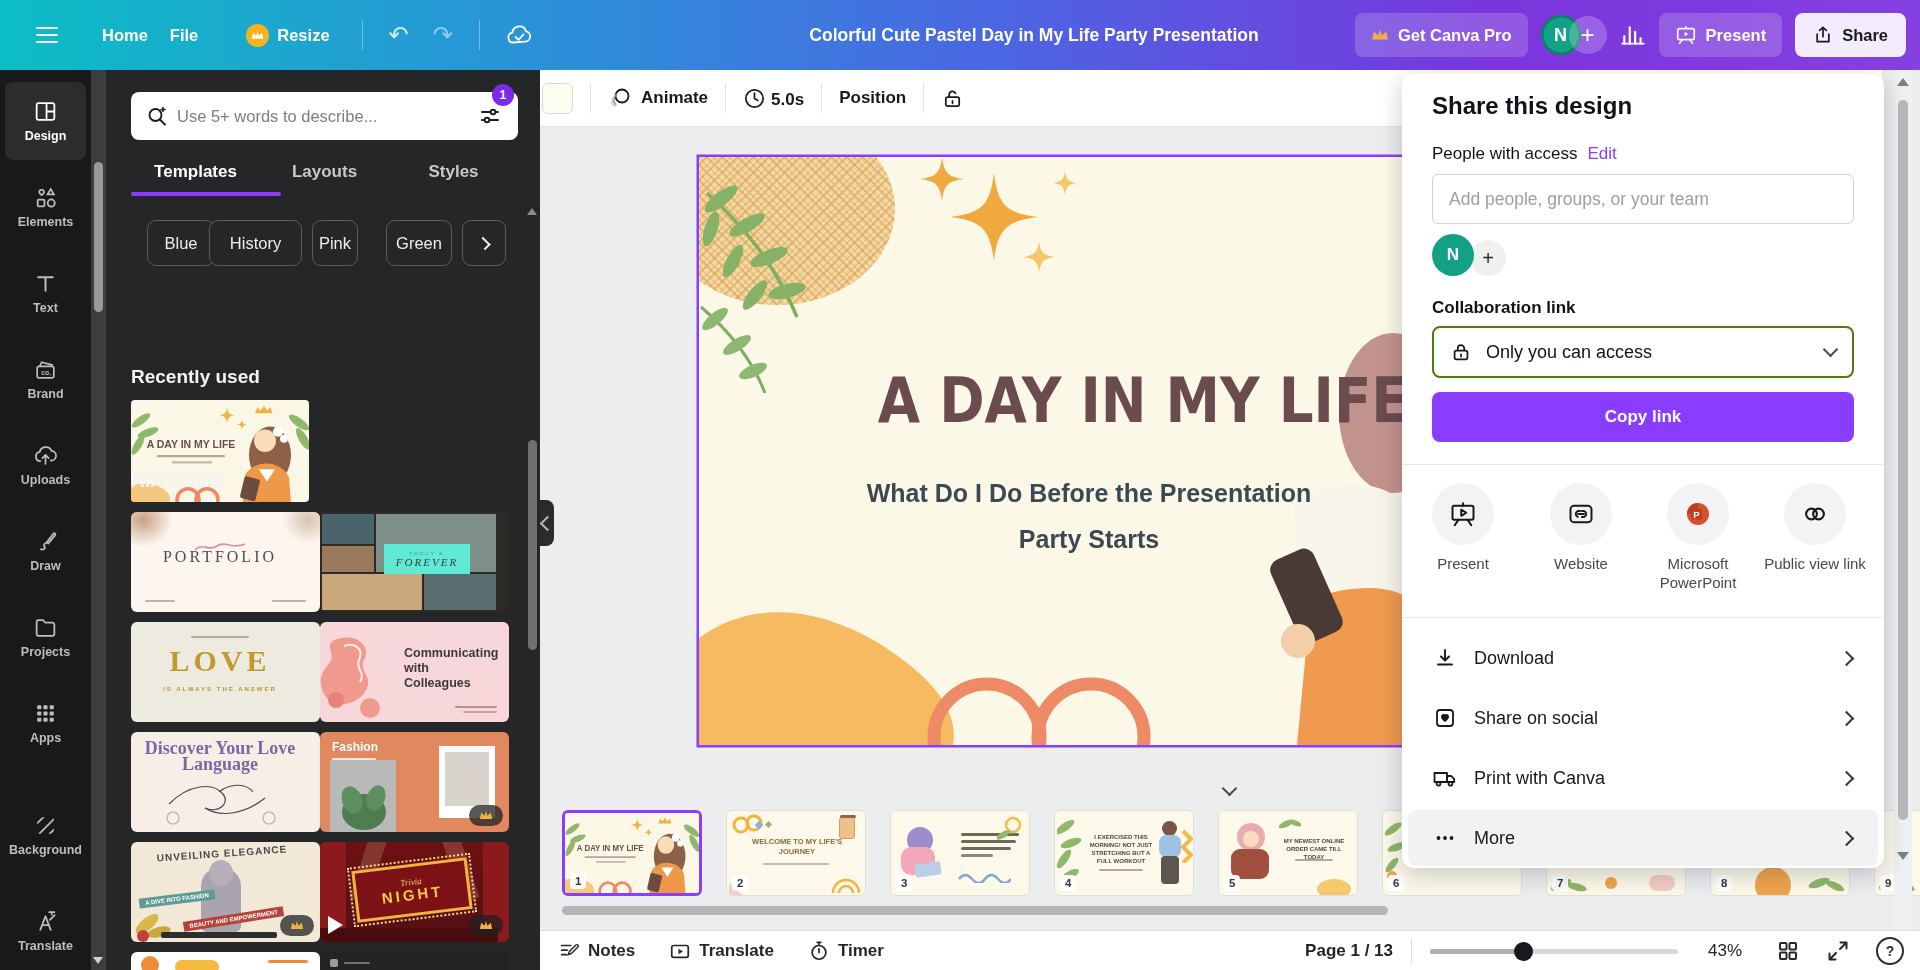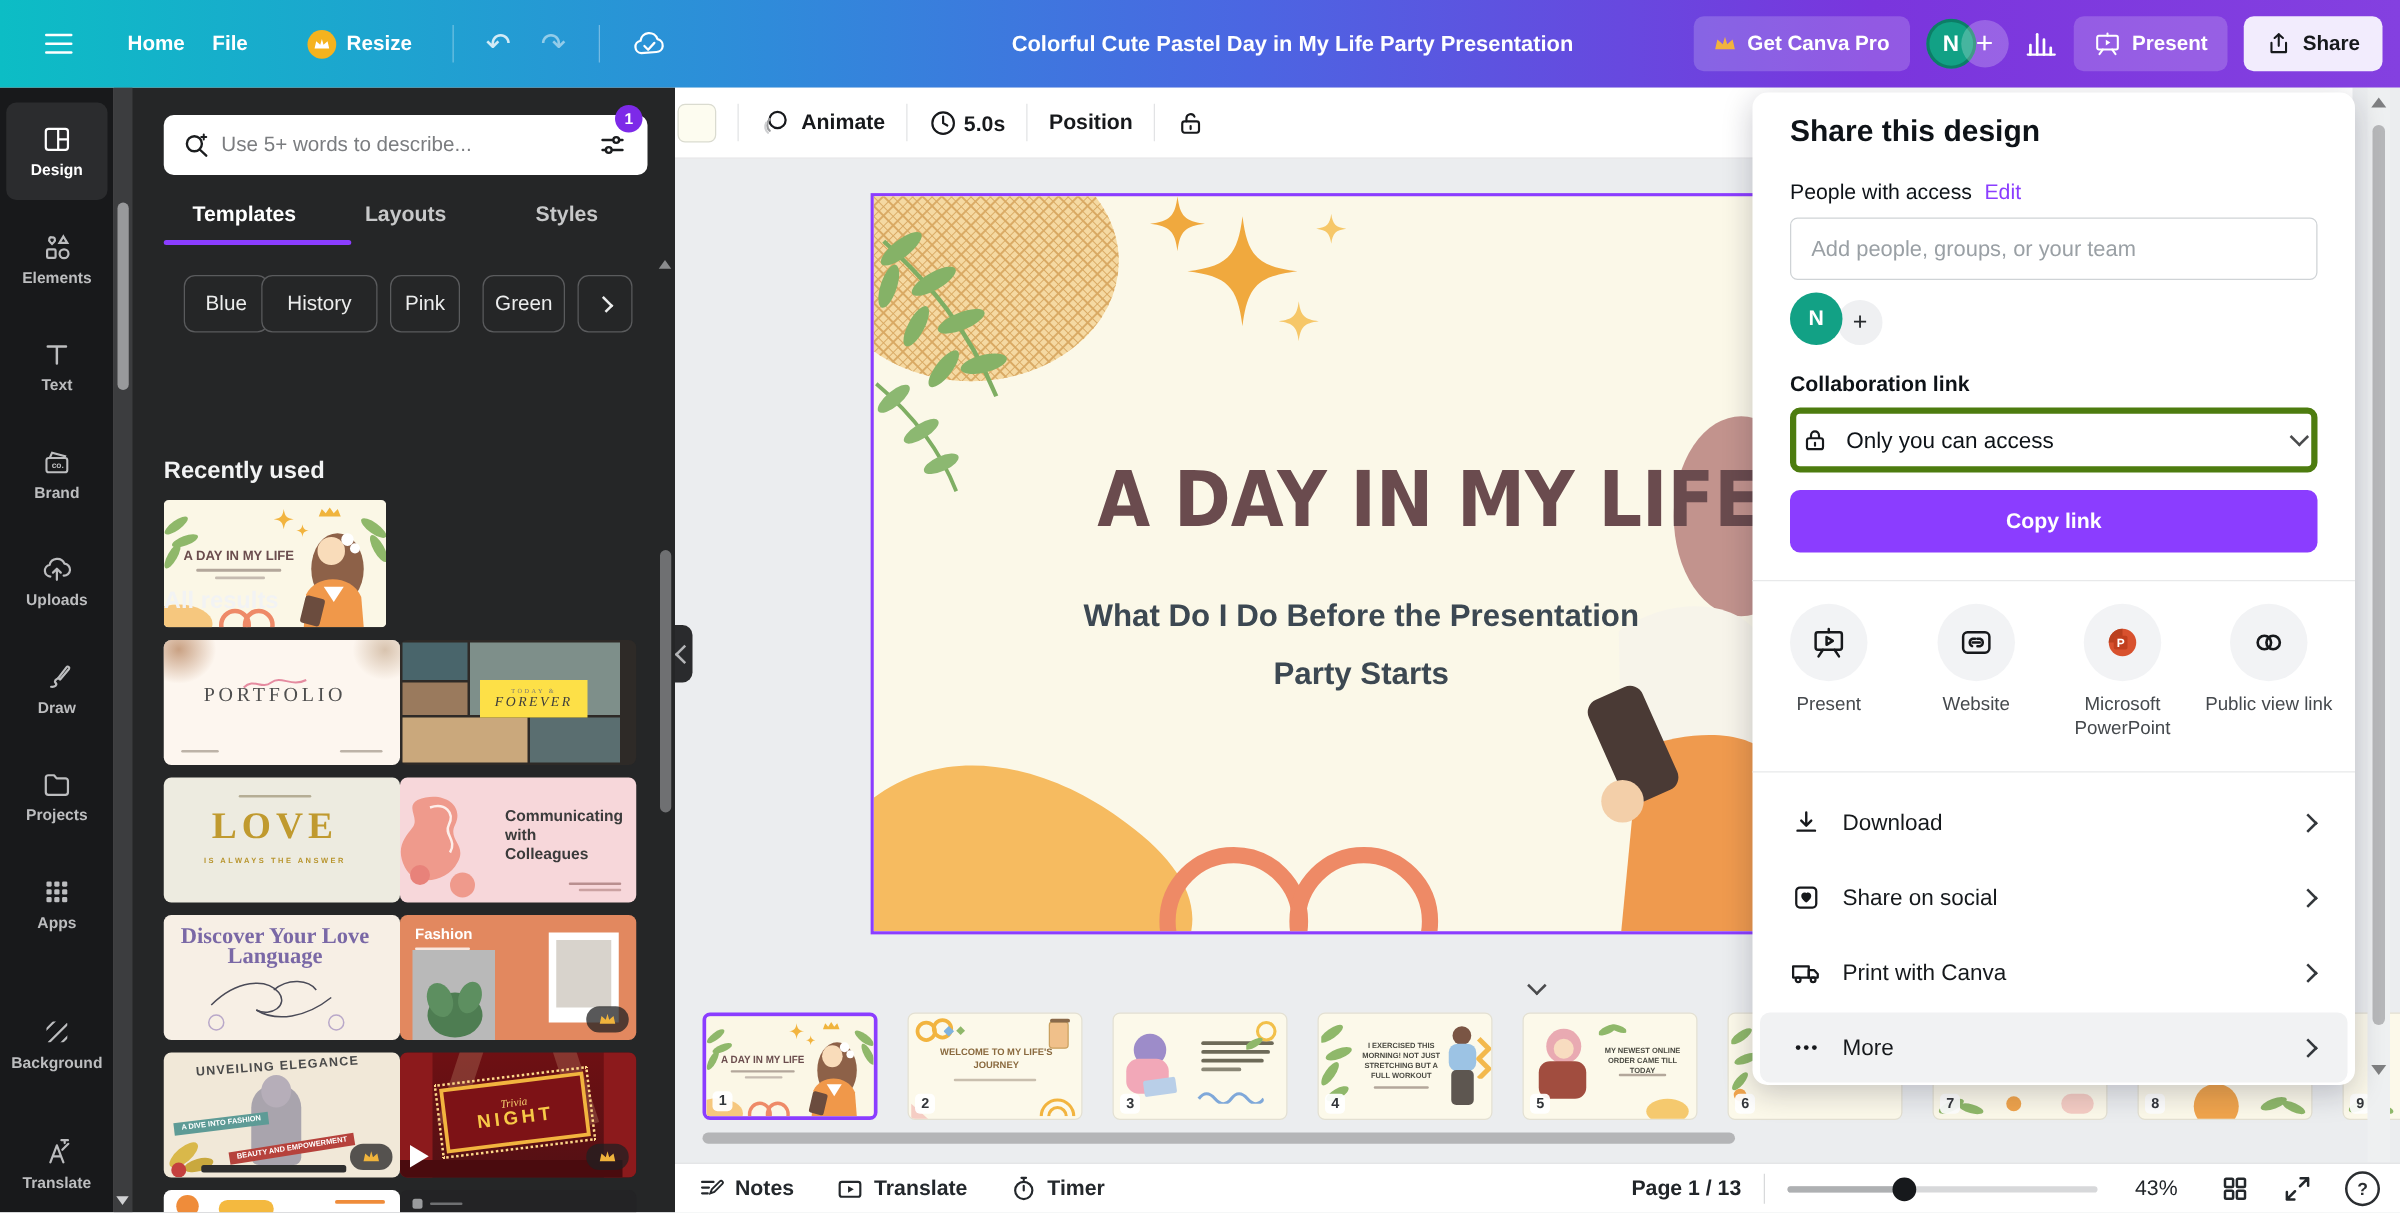--- a/index.html
+++ b/index.html
@@ -111,22 +111,22 @@
 .sp-row-label{position:absolute;left:30px;top:70px;font-size:17px;display:flex;gap:10px;align-items:center}
 .sp-edit{color:#8b3dff;cursor:pointer}
 .sp-input{position:absolute;left:30px;top:100px;width:422px;height:50px;box-sizing:border-box;
   border:1px solid #cfd3d6;border-radius:6px;padding:0 16px;font-size:17.5px;color:#1c1e20}
 .sp-input::placeholder{color:#9aa0a5}
 .sp-avatar{position:absolute;left:30px;top:160px;width:42px;height:42px;border-radius:50%;background:#12a185;
   color:#fff;font-size:17px;font-weight:bold;display:flex;align-items:center;justify-content:center;z-index:2}
 .sp-plus{position:absolute;left:66px;top:164px;width:36px;height:36px;border-radius:50%;background:#eff0f2;
   border:2px solid #fff;color:#26292c;font-size:20px;display:flex;align-items:center;justify-content:center;cursor:pointer}
 .sp-collab{position:absolute;left:30px;top:224px;font-size:17px;font-weight:bold}
-.sp-select{position:absolute;left:30px;top:252px;width:422px;height:52px;box-sizing:border-box;border:5px solid #4d7c0f;
-  border-radius:8px;display:flex;align-items:center;gap:14px;padding:0 4px;font-size:18px;color:#0e1318;cursor:pointer}
+.sp-select{position:absolute;left:30px;top:252px;width:422px;height:52px;box-sizing:border-box;border:2px solid #4d7c0f;
+  border-radius:8px;display:flex;align-items:center;gap:14px;padding:0 16px;font-size:18px;color:#0e1318;cursor:pointer}
 .sp-copy{position:absolute;left:30px;top:318px;width:422px;height:50px;border:0;border-radius:8px;background:#8b3dff;
   color:#fff;font-size:17px;font-weight:bold;cursor:pointer}
 .sp-div{position:absolute;left:0;width:482px;height:1px;background:#e8e9ea}
 .qa{position:absolute;top:409px;width:116px;display:flex;flex-direction:column;align-items:center;cursor:pointer}
 .qa-circle{width:62px;height:62px;border-radius:50%;background:#f2f3f5;display:flex;align-items:center;justify-content:center}
 .qa-label{margin-top:9px;font-size:15px;color:#45494d;text-align:center;line-height:19px}
 .sp-item{position:absolute;left:6px;width:470px;height:56px;display:flex;align-items:center;border-radius:8px;cursor:pointer}
 .sp-item .sicon{margin-left:24px;width:26px;display:flex;justify-content:center}
 .sp-item .slabel{margin-left:16px;font-size:18px;color:#16191c}
 .sp-item .schev{position:absolute;right:26px}
@@ -358,21 +358,21 @@
 
     <div class="tabs">
       <div class="tab active">Templates</div>
       <div class="tab">Layouts</div>
       <div class="tab">Styles</div>
     </div>
     <div class="tab-underline"></div>
 
     <div class="chip" style="left:56px;width:68px">Blue</div>
     <div class="chip" style="left:118px;width:93px">History</div>
-    <div class="chip" style="left:221px;width:56px">Pink</div>
+    <div class="chip" style="left:221px;width:46px">Pink</div>
     <div class="chip" style="left:295px;width:66px">Green</div>
     <div class="chip" style="left:371px;width:44px;justify-content:center">
         <span class="chev right-g" style="border-color:#eceded"></span>
       </div>
 
     <div class="pheading" style="top:296px">Recently used</div>
 
     <div class="abs" style="left:40px;top:270px;width:178px;height:102px;border-radius:4px;overflow:hidden;top:330px">
       <svg width="178" height="102" viewBox="0 0 178 100" preserveAspectRatio="none">
         <symbol id="miniday" viewBox="0 0 178 100">
@@ -418,21 +418,21 @@
         </svg>
       <div class="bar" style="left:14px;bottom:10px;width:30px;height:2px;background:#bdb3a8"></div>
       <div class="bar" style="right:14px;bottom:10px;width:34px;height:2px;background:#bdb3a8"></div>
     </div>
     <div class="tcell" style="left:229px;top:442px;background:#2e2a27">
       <div class="abs" style="left:2px;top:2px;width:52px;height:30px;background:#49656b"></div>
       <div class="abs" style="left:2px;top:34px;width:52px;height:26px;background:#9a7a5d"></div>
       <div class="abs" style="left:56px;top:2px;width:120px;height:58px;background:#7e8f8a"></div>
       <div class="abs" style="left:2px;top:62px;width:100px;height:36px;background:#caa87c"></div>
       <div class="abs" style="left:104px;top:62px;width:72px;height:36px;background:#5a6e70"></div>
-      <div class="abs" style="left:64px;top:32px;width:86px;height:30px;background:#fde047;display:flex;flex-direction:column;align-items:center;justify-content:center">
+      <div class="abs" style="left:64px;top:32px;width:86px;height:30px;background:#5eead4;display:flex;flex-direction:column;align-items:center;justify-content:center">
         <div class="serif" style="font-size:5px;letter-spacing:2px;color:#777">TODAY &amp;</div>
         <div class="serif" style="font-size:11px;font-style:italic;letter-spacing:2px;color:#3c3c3c">FOREVER</div>
       </div>
     </div>
 
     <div class="tcell" style="left:40px;top:552px;background:#edebe0">
       <div class="abs serif" style="left:0;top:22px;width:178px;text-align:center;font-size:30px;font-weight:bold;color:#c09a2f;letter-spacing:4px">LOVE</div>
       <div class="abs" style="left:0;top:64px;width:178px;text-align:center;font-size:6px;font-weight:bold;letter-spacing:2px;color:#b8952e">IS ALWAYS THE ANSWER</div>
       <div class="bar" style="left: 60px;top:14px;width:58px;height:2px;background:#b5ad95"></div>
     </div>

